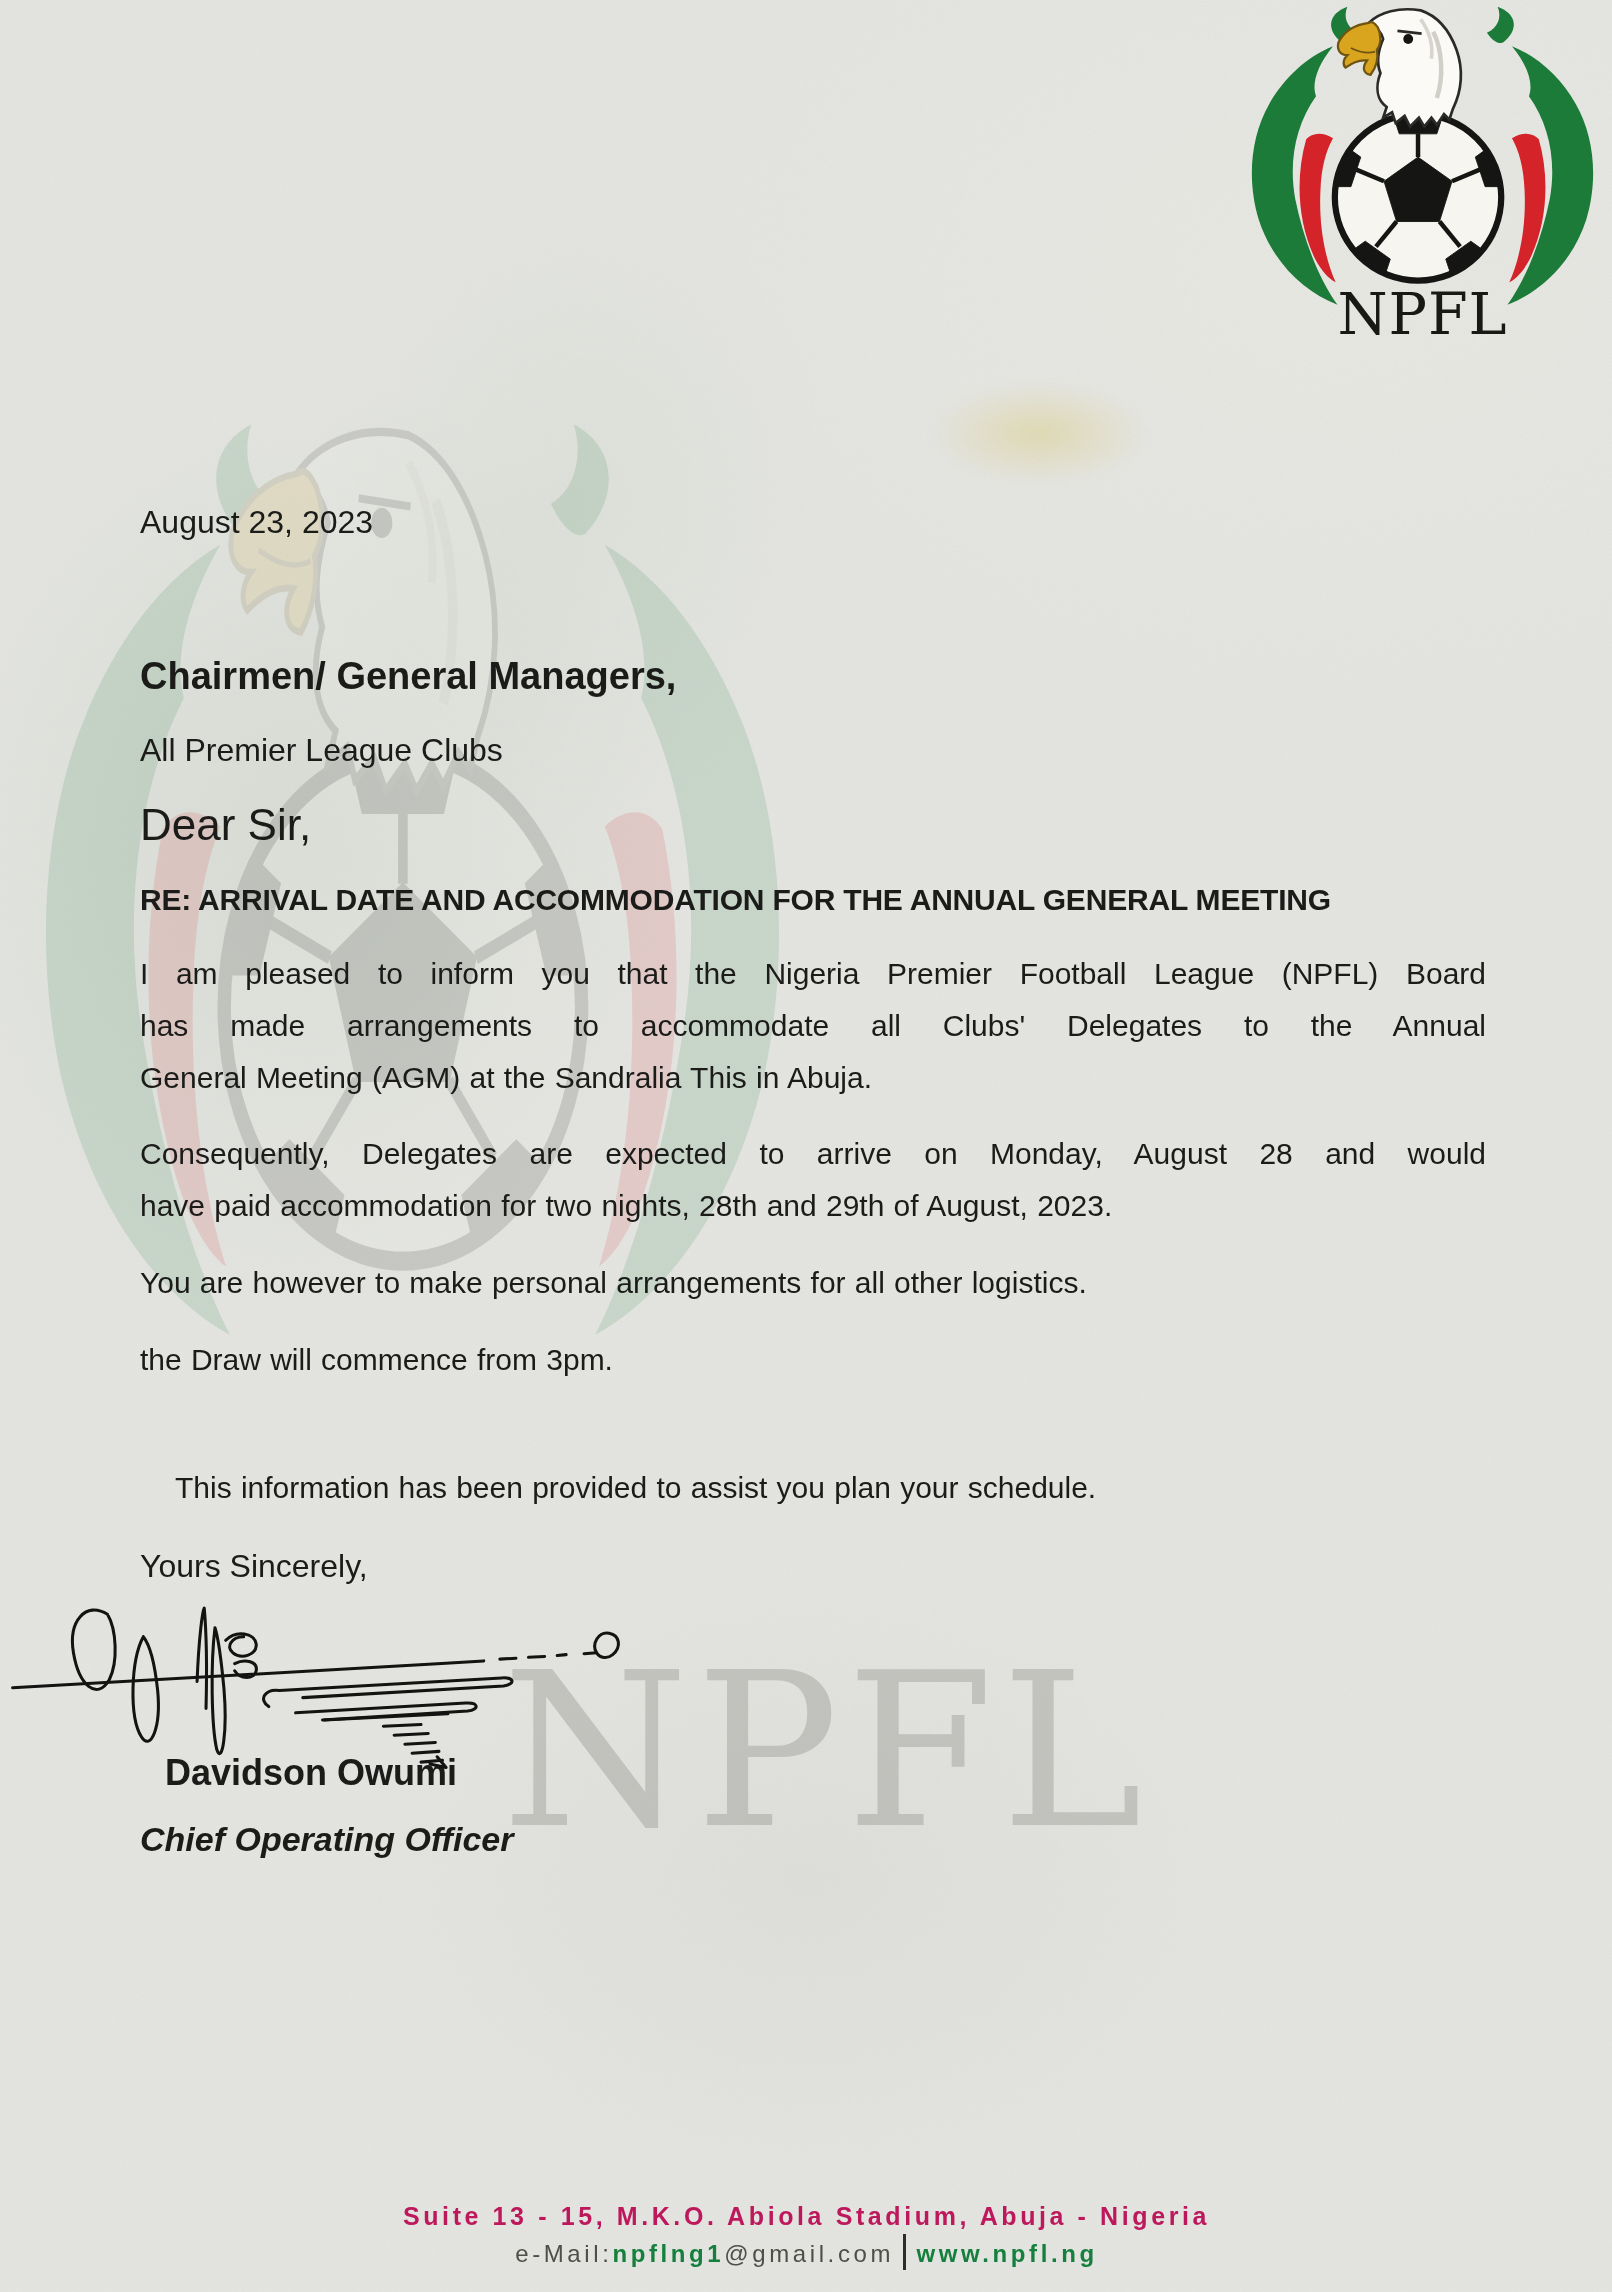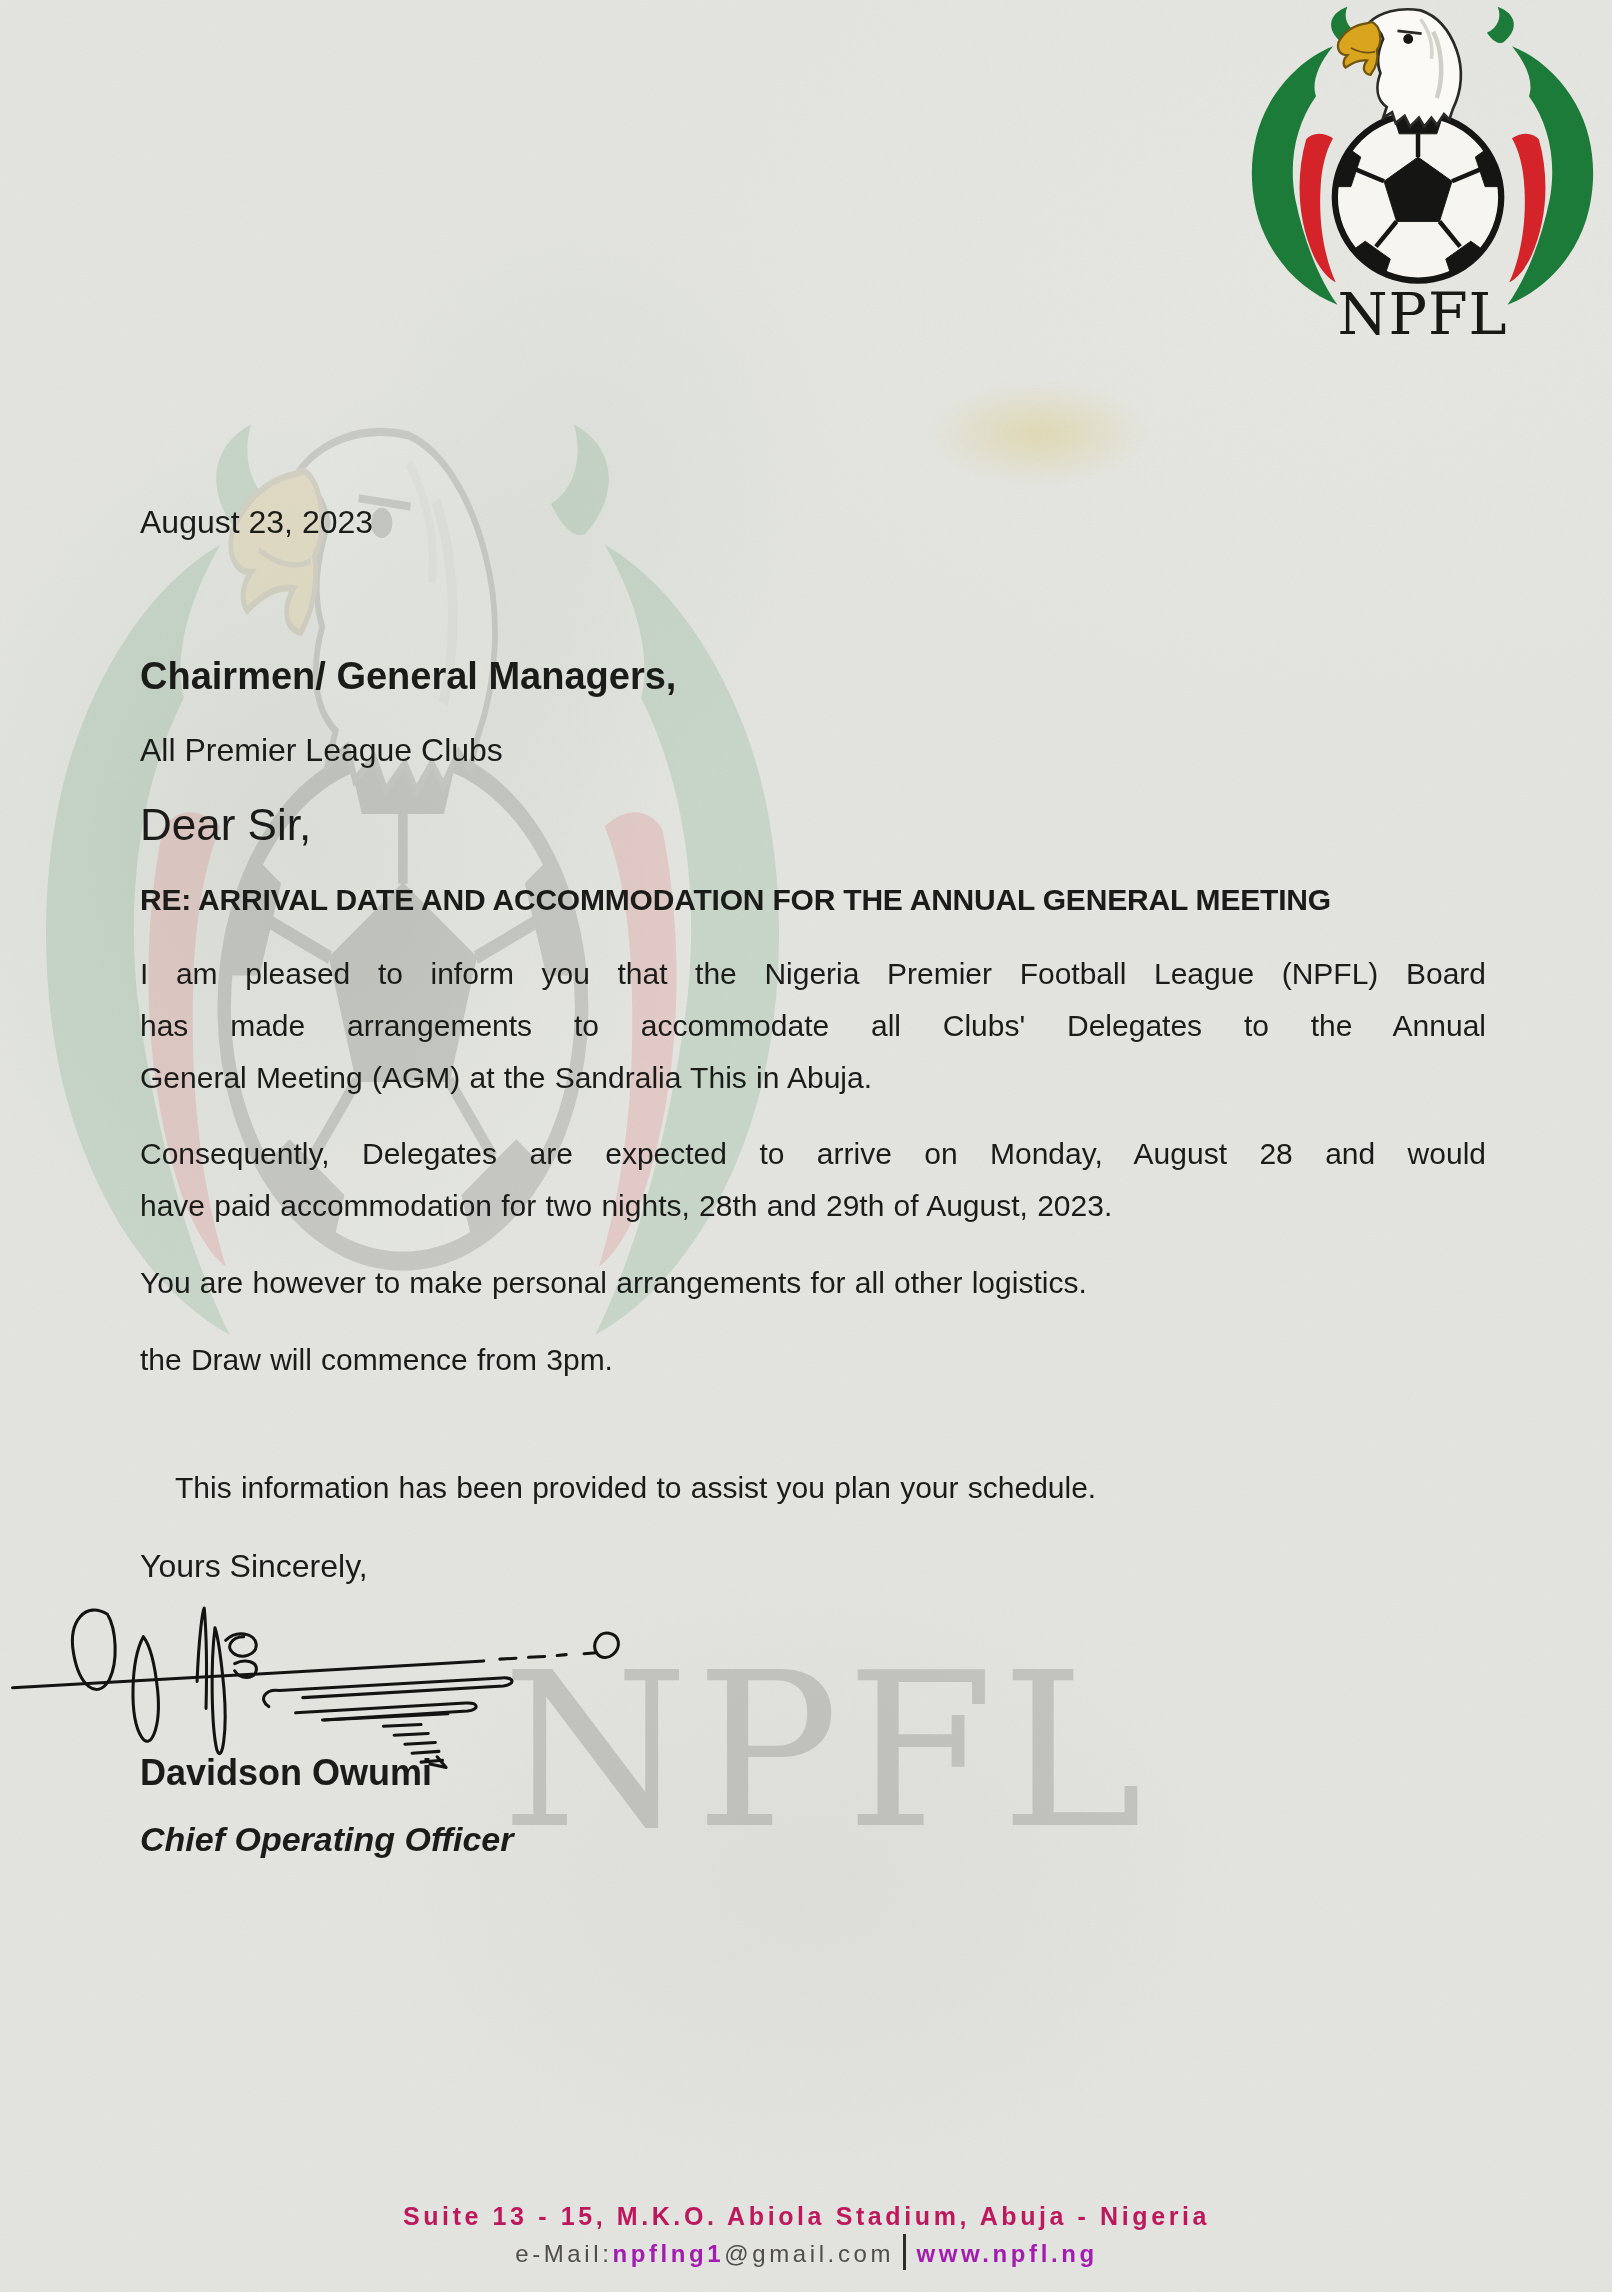--- a/index.html
+++ b/index.html
@@ -40,39 +40,39 @@
   }
 
   .content{position:absolute;left:140px;top:0;width:1346px;height:2158px;}
   .blk{position:absolute;left:0;white-space:nowrap;}
   .date{top:502px;font-size:32px;line-height:41px;}
   .rec1{top:653px;font-size:38px;line-height:47px;font-weight:bold;}
   .rec2{top:730px;font-size:32px;line-height:41px;}
   .sal{top:804px;font-size:44px;line-height:41px;}
   .subject{top:880px;font-size:30px;line-height:39px;font-weight:bold;letter-spacing:-0.2px;}
   .closing{top:1546px;font-size:32px;line-height:41px;}
-  .sig-name{top:1750px;font-size:36px;line-height:45px;font-weight:bold;}
+  .sig-name{top:1750px;font-size:36px;line-height:45px;font-weight:bold;margin-left:25px;}
   .sig-title{top:1818px;font-size:34px;line-height:43px;font-weight:bold;font-style:italic;}
 
   .para{position:absolute;left:0;width:1346px;}
   .para .jline{
     font-size:30px;line-height:52px;
     text-align:justify;text-align-last:justify;
     word-spacing:0.9px;
   }
   .para .jline.last{text-align-last:left;}
 
   .signature-svg{position:absolute;left:0px;top:1574px;width:636px;height:215px;}
 
   .footer{position:absolute;left:0;width:1613px;text-align:center;color:#3a3934;}
   .footer-line1{top:2200px;position:absolute;width:100%;
     font-size:25px;line-height:32px;font-weight:bold;letter-spacing:3.6px;color:#be185d;}
   .footer-line2{top:2234px;position:absolute;width:100%;
     font-size:24px;line-height:32px;letter-spacing:3.6px;color:#504e48;}
-  .footer-line2 .bold{font-weight:bold;color:#a21caf;}
+  .footer-line2 .bold{font-weight:bold;color:#15803d;}
   .vbar{display:inline-block;width:2.7px;height:36px;background:#2e2d29;vertical-align:-8px;margin:0 10.7px 0 9px;}
   .hidden-defs{position:absolute;width:0;height:0;overflow:hidden;}
 </style>
 </head>
 <body>
 
 <div class="page">
 
   <svg class="hidden-defs" aria-hidden="true">
     <defs>

